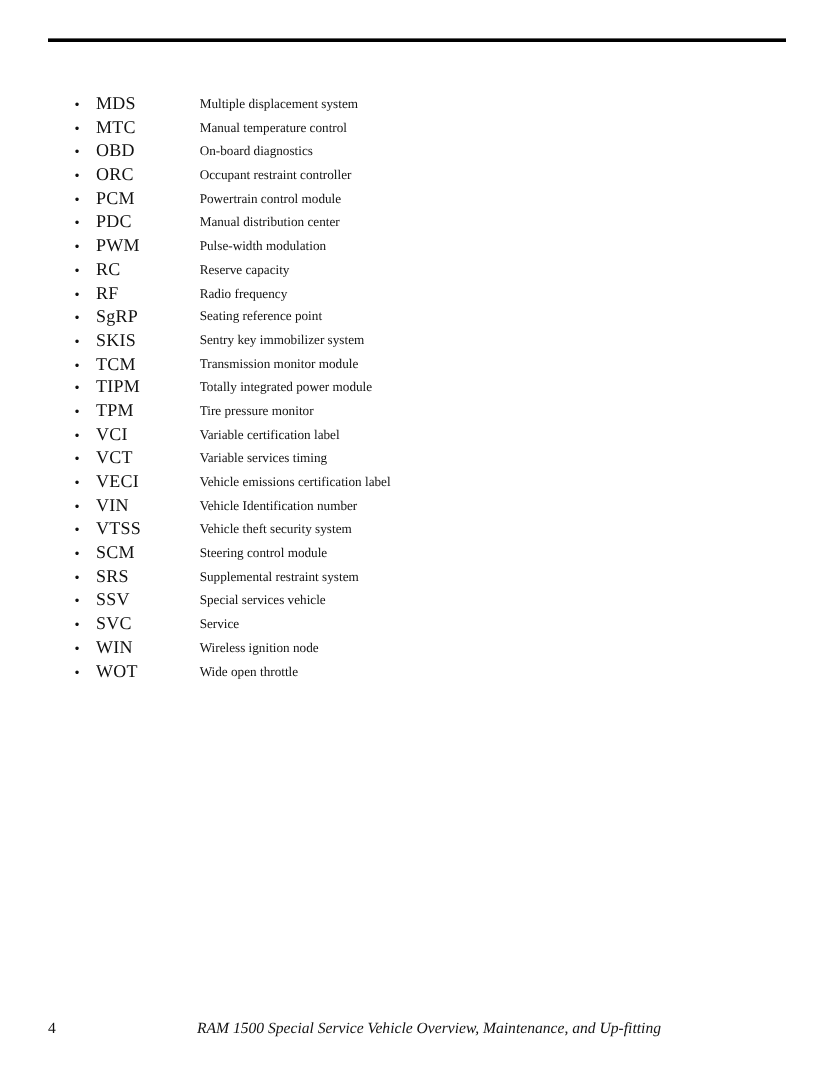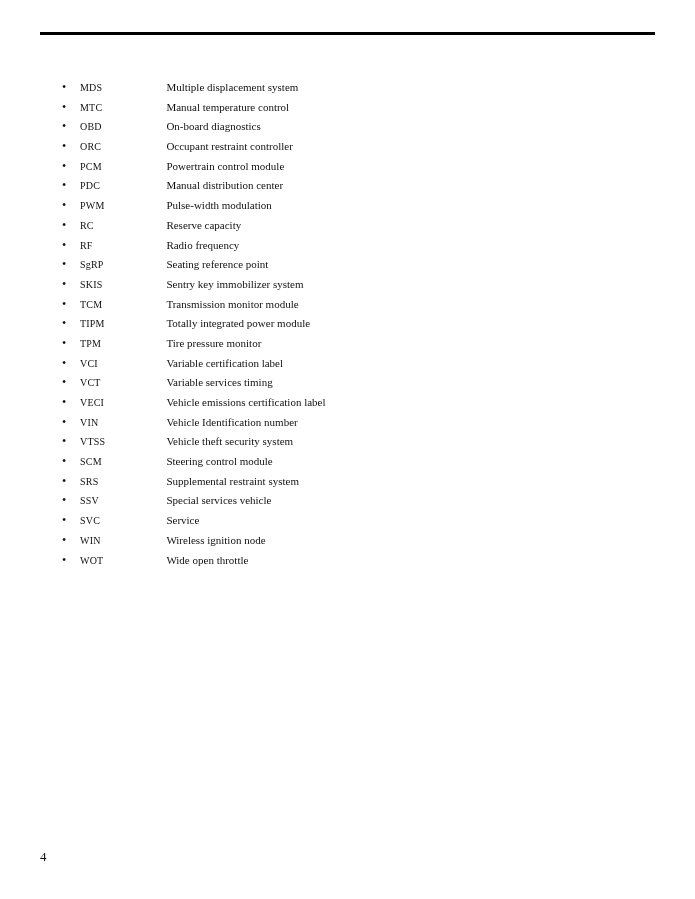--- a/index.html
+++ b/index.html
@@ -52,21 +52,21 @@
     left: 22px;
     top: 0;
     font-size: 12px;
     line-height: 19.7px;
     color: #111111;
   }
   ul.abbrev-list li .abbr {
     display: inline-block;
     width: 83px;
     vertical-align: top;
-    font-size: 10px;
+    font-size: 15px;
     letter-spacing: 0.2px;
   }
   ul.abbrev-list li .desc {
     display: inline-block;
     vertical-align: top;
     font-size: 11px;
   }
   .footer {
     position: absolute;
     left: 40px;
@@ -224,15 +224,16 @@
       <li>
         <span class="bullet">•</span>
         <span class="abbr">WOT</span>
         <span class="desc">Wide open throttle</span>
       </li>
     </ul>
   </div>
 
   <div class="footer">
     <span class="page-number">4</span>
+    <span class="footer-title">RAM 1500 Special Service Vehicle Overview, Maintenance, and Up-fitting</span>
   </div>
 
 </div>
 
 </body></html>

